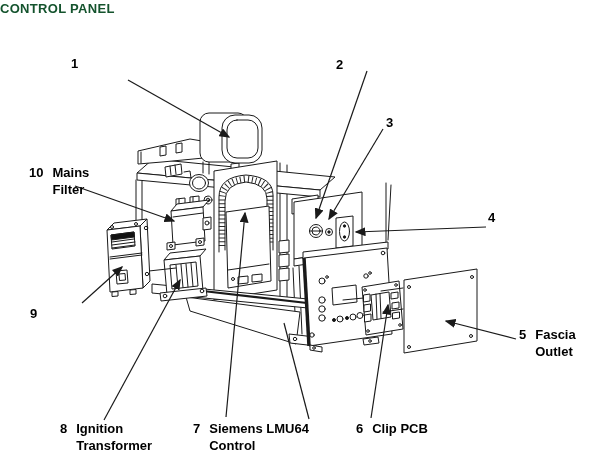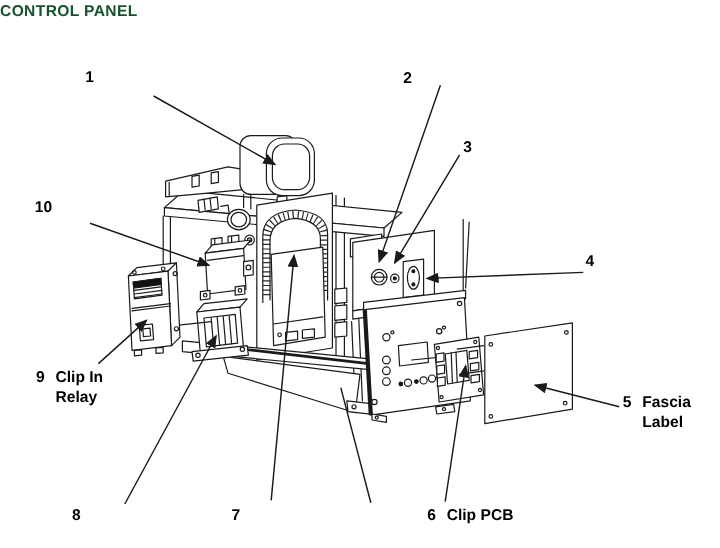--- a/index.html
+++ b/index.html
@@ -267,34 +267,38 @@
   </div>
   <div class="label" id="l3">
     <span class="num">3</span>
   </div>
   <div class="label" id="l4">
     <span class="num">4</span>
   </div>
   <div class="label" id="l5">
     <span class="num">5</span>
     <span class="txt">Fascia
-Label</span>
+Outlet</span>
   </div>
   <div class="label" id="l6">
     <span class="num">6</span>
     <span class="txt">Clip PCB</span>
   </div>
   <div class="label" id="l7">
     <span class="num">7</span>
+    <span class="txt">Siemens LMU64
+Control</span>
   </div>
   <div class="label" id="l8">
     <span class="num">8</span>
+    <span class="txt">Ignition
+Transformer</span>
   </div>
   <div class="label" id="l9">
     <span class="num">9</span>
-    <span class="txt">Clip In
-Relay</span>
   </div>
   <div class="label" id="l10">
     <span class="num">10</span>
+    <span class="txt">Mains
+Filter</span>
   </div>
 
 </div>
 
 </body></html>

